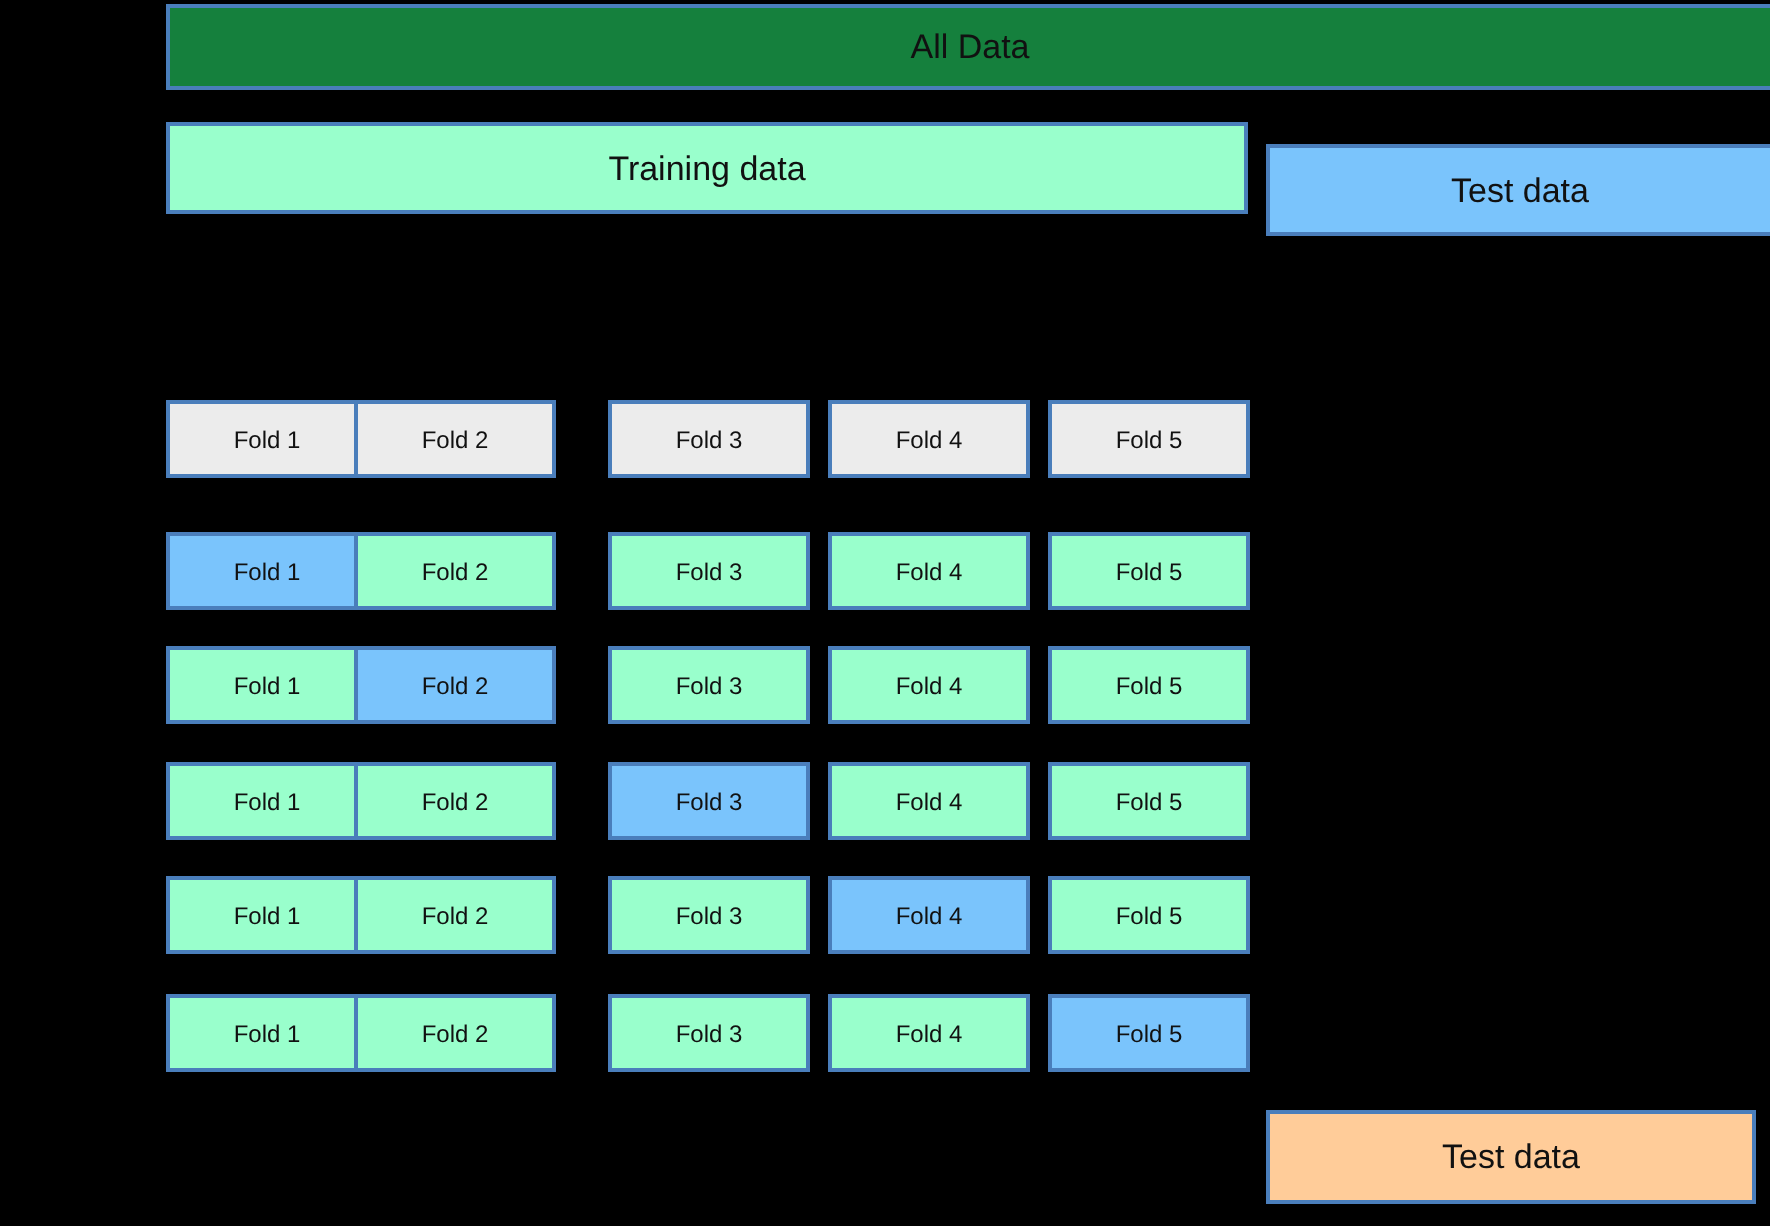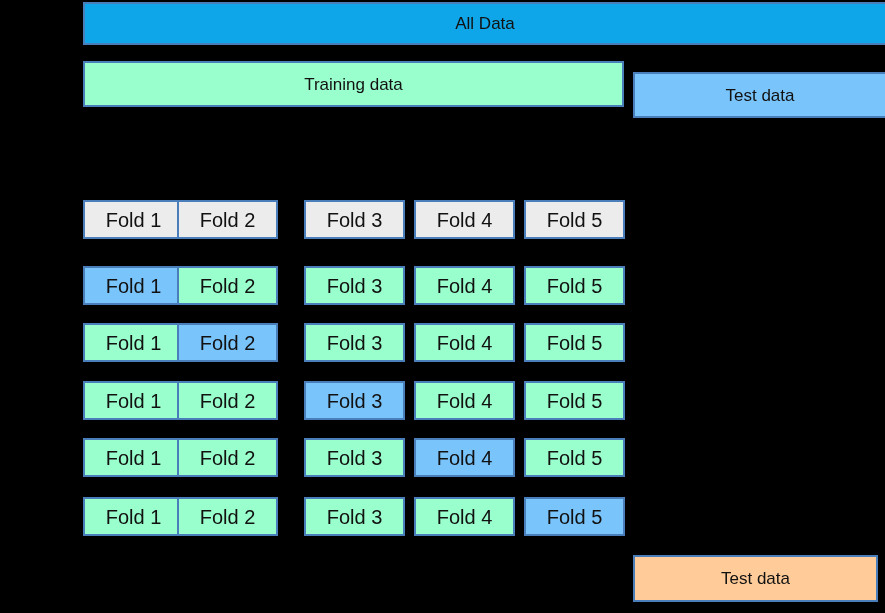--- a/index.html
+++ b/index.html
@@ -6,38 +6,38 @@
   .stage{
     position:relative;width:885px;height:613px;background:#000;overflow:hidden;
     font-family:"Liberation Sans","DejaVu Sans",sans-serif;color:#111;
   }
   .box{
     position:absolute;box-sizing:border-box;
     border:2px solid #4A7EBB;
     display:flex;align-items:center;justify-content:center;
     font-size:17px;line-height:1;
   }
-  .all-data{left:83px;top:2px;width:802px;height:43px;background:#0ea5e9;border-right:none;}
+  .all-data{left:83px;top:2px;width:802px;height:43px;background:#15803d;border-right:none;}
   .train{left:83px;top:61px;width:541px;height:46px;background:#99FFCC;}
   .test-top{left:633px;top:72px;width:252px;height:46px;background:#7AC4FC;border-right:none;}
   .final-test{left:633px;top:555px;width:245px;height:47px;background:#FFCC99;}
 
   .row{position:absolute;left:83px;width:542px;height:39px;}
   .row-header{top:200px;}
   .row-s0{top:266px;}
   .row-s1{top:323px;}
   .row-s2{top:381px;}
   .row-s3{top:438px;}
   .row-s4{top:497px;}
 
   .cell{
     position:absolute;top:0;box-sizing:border-box;
     width:101px;height:39px;border:2px solid #4A7EBB;
     display:flex;align-items:center;justify-content:center;
-    font-size:20px;line-height:1;
+    font-size:12px;line-height:1;
   }
   .c0{left:0;}
   .c1{left:94px;}
   .c2{left:221px;}
   .c3{left:331px;}
   .c4{left:441px;}
 
   .cell[data-variant="data"]{background:#ECECEC;}
   .cell[data-variant="train"]{background:#99FFCC;}
   .cell[data-variant="validation"]{background:#7AC4FC;}

